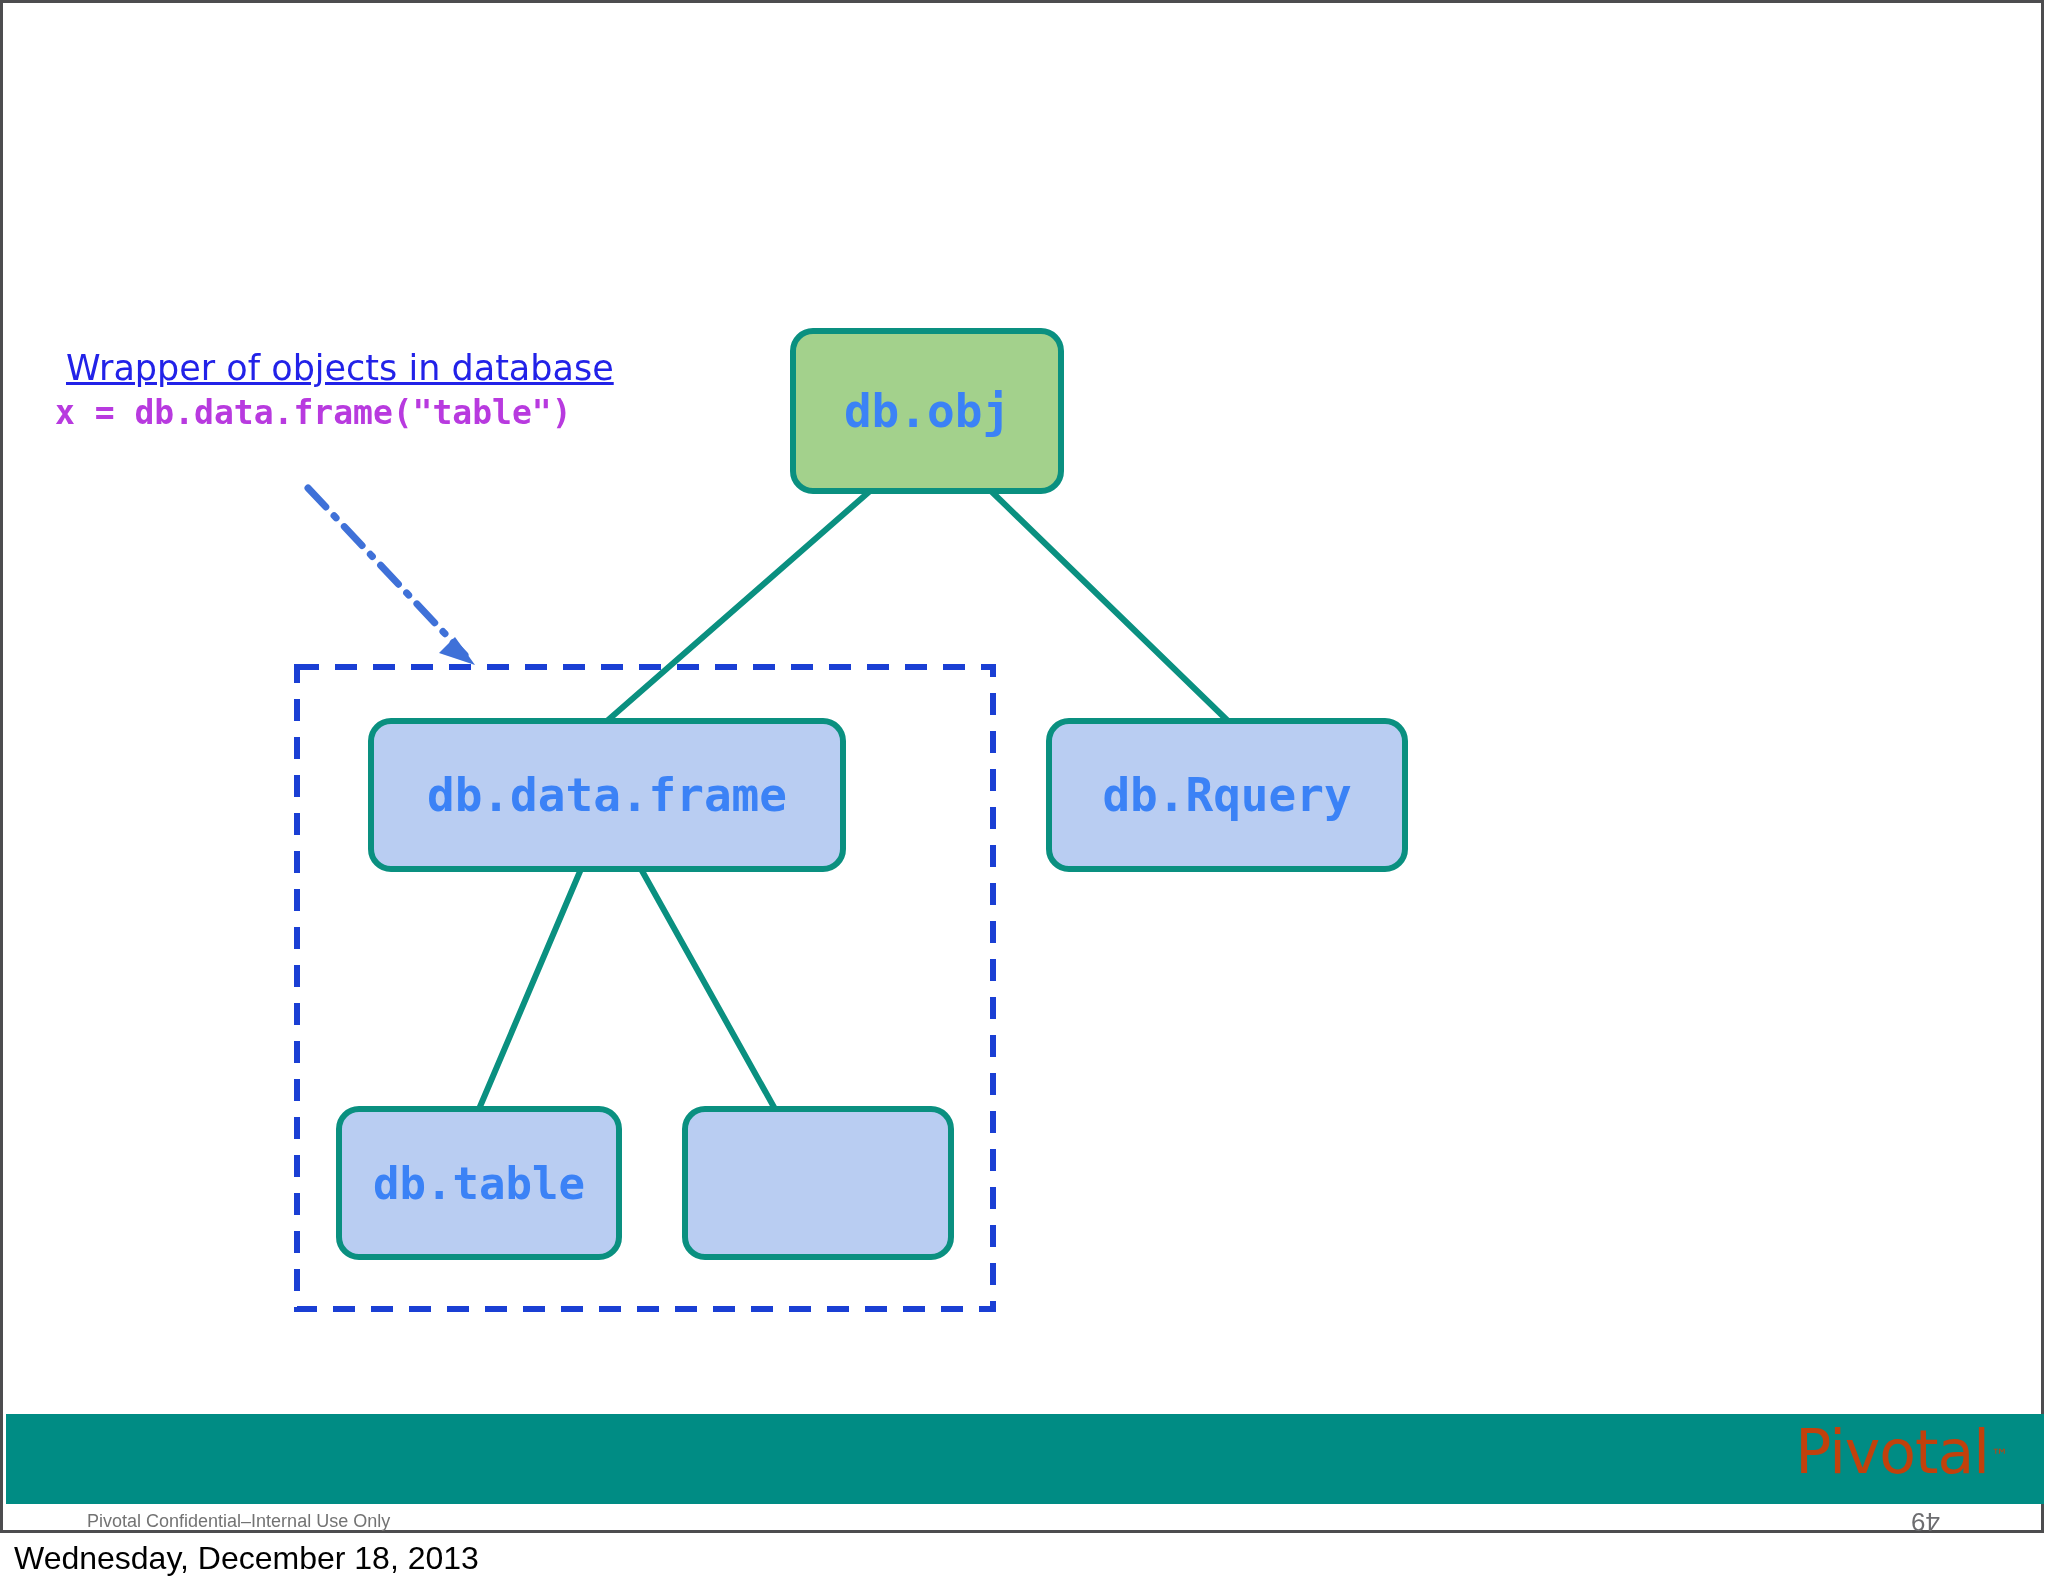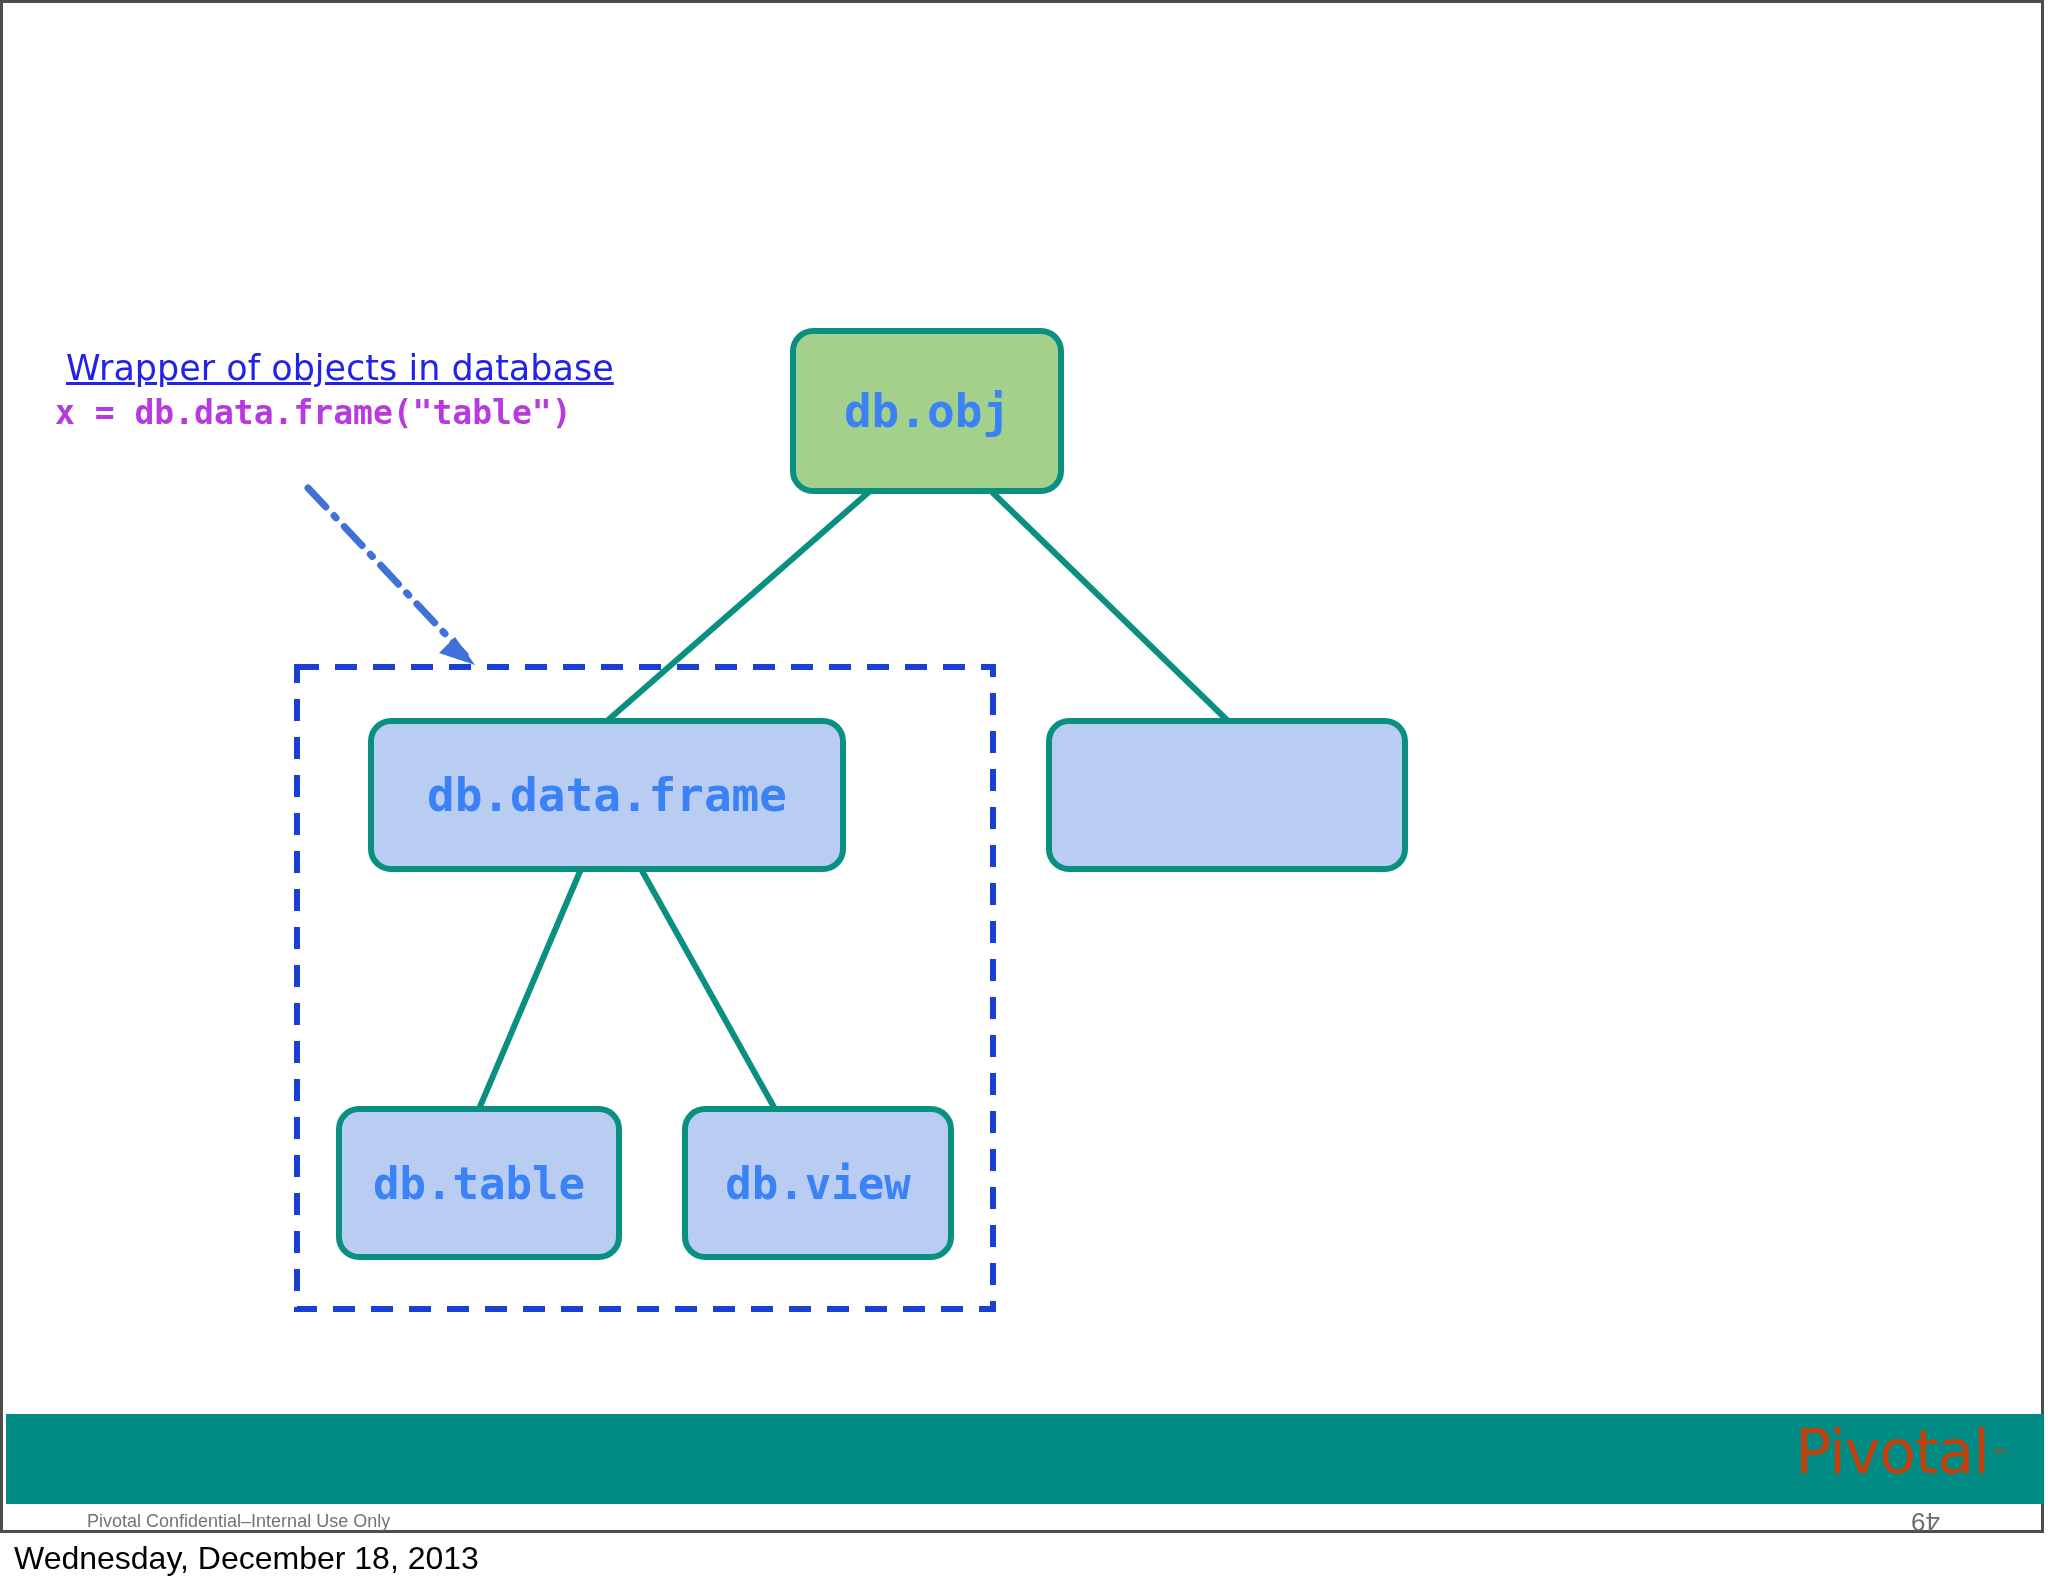--- a/index.html
+++ b/index.html
@@ -100,24 +100,24 @@
         <rect x="1046" y="718" width="356" height="148" rx="20" ry="20" fill="#b9cdf2" stroke="#0a9080" stroke-width="6"></rect>
         <rect x="336" y="1106" width="280" height="148" rx="20" ry="20" fill="#b9cdf2" stroke="#0a9080" stroke-width="6"></rect>
         <rect x="682" y="1106" width="266" height="148" rx="20" ry="20" fill="#b9cdf2" stroke="#0a9080" stroke-width="6"></rect>
       </g>
     </svg>
 
     <div class="node-label" style="left:790px;top:328px;width:268px;height:160px;font-size:46px;">db.obj</div>
 
     <div class="node-label" style="left:368px;top:718px;width:472px;height:148px;font-size:46px;">db.data.frame</div>
 
+    <div class="node-label" style="left:1046px;top:718px;width:356px;height:148px;font-size:46px;">db.Rquery</div>
 
     <div class="node-label" style="left:336px;top:1106px;width:280px;height:148px;font-size:44px;">db.table</div>
 
-    <div class="node-label" style="left:682px;top:1106px;width:266px;height:148px;font-size:44px;">db.view</div>
 
     <div id="annotation">
       <div class="ann-title">Wrapper of objects in database</div>
       <div class="ann-code">x = db.data.frame("table")</div>
     </div>
 
     <div id="teal-bar"></div>
 
     <div id="logo"><span>Pivotal</span><span class="tm">™</span></div>
 

